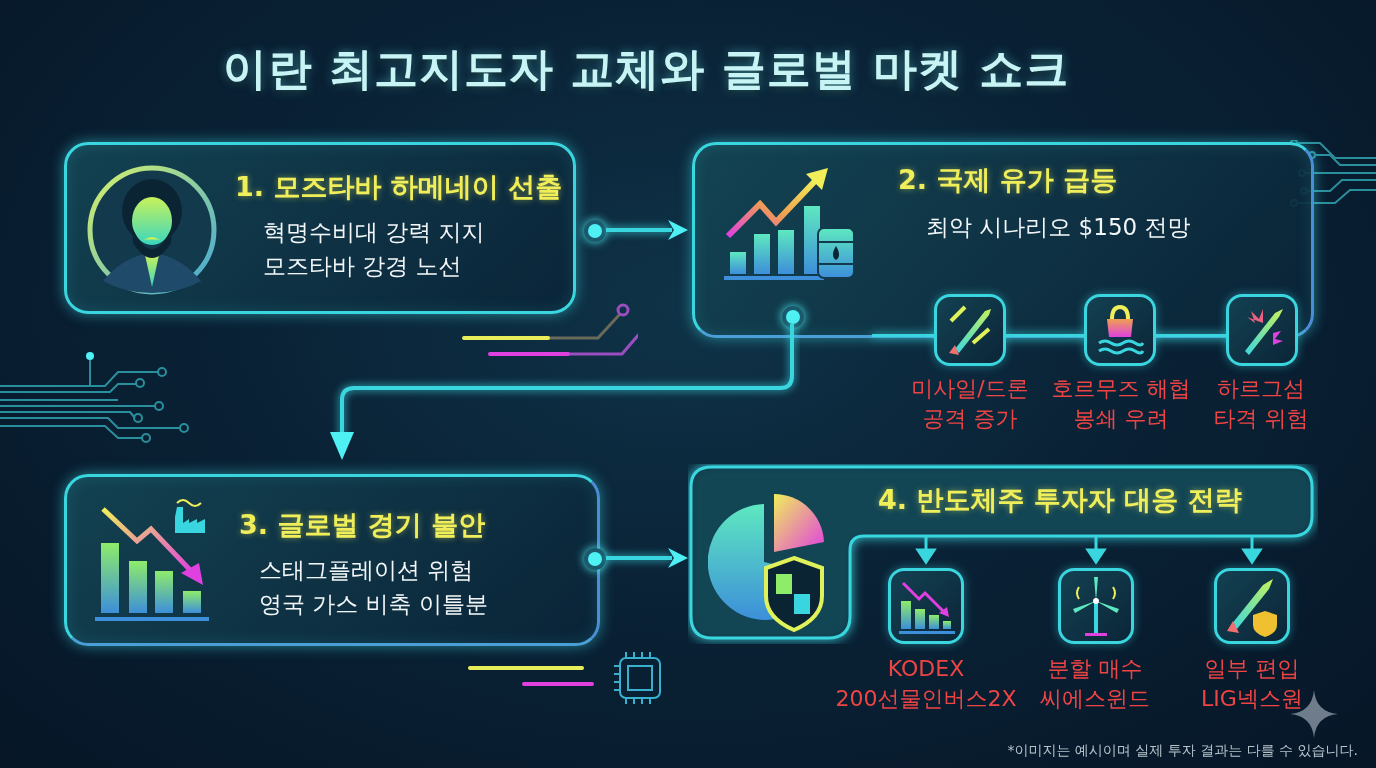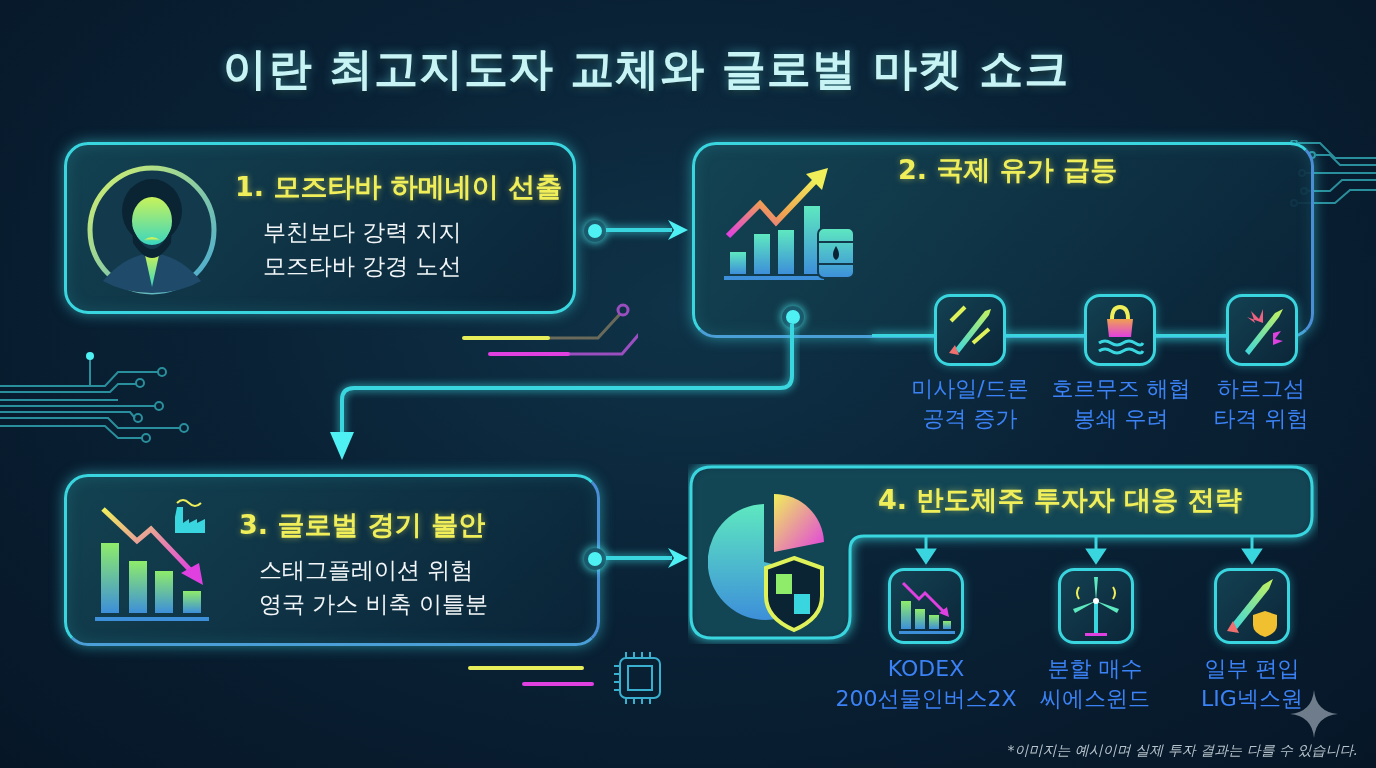--- a/index.html
+++ b/index.html
@@ -12,22 +12,22 @@
   .card{border:3px solid #3ad6df;border-radius:24px;background:linear-gradient(135deg,rgba(20,70,85,.9),rgba(10,35,55,.9));
     box-shadow:0 0 14px rgba(58,214,223,.55),inset 0 0 16px rgba(58,214,223,.15);box-sizing:border-box;}
   .card.b{border-color:#3ad6df;border-right-color:#4a8ed6;border-bottom-color:#4a9fd6;padding-left:18px;}
   .head{font-size:27px;font-weight:bold;color:#f0ef5a;text-shadow:0 0 6px rgba(240,240,90,.5);white-space:nowrap;}
   .body{font-size:23px;line-height:34px;color:#f2f6f8;white-space:nowrap;}
   .node{width:14px;height:14px;border-radius:50%;background:#4ef0f3;border:4px solid #1b5a6c;
     box-shadow:0 0 10px #4ef0f3;}
   .line{background:#3ad6df;box-shadow:0 0 8px #3ad6df;}
   .ibox{width:72px;height:72px;border:3px solid #3ad6df;border-radius:16px;box-sizing:border-box;
     background:linear-gradient(135deg,#134152,#0b2638);box-shadow:0 0 10px rgba(58,214,223,.45);}
-  .lbl{font-size:22px;line-height:30px;text-align:center;color:#3b82f6;white-space:nowrap;}
-  .disc{right:18px;bottom:8px;font-size:14px;color:#b8c4cc;font-style:italic;}
+  .lbl{font-size:22px;line-height:30px;text-align:center;color:#ef4444;white-space:nowrap;}
+  .disc{right:18px;bottom:8px;font-size:14px;color:#b8c4cc;}
 </style>
 </head>
 <body>
 
 <div class="abs title">이란 최고지도자 교체와 글로벌 마켓 쇼크</div>
 
 <svg class="abs" style="left:0;top:350px" width="200" height="100">
   <g stroke="#2a8f9c" stroke-width="2" fill="none">
     <line x1="90" y1="8" x2="90" y2="36"></line>
       <circle cx="90" cy="6" r="4" fill="#4ef0f3" stroke="none"></circle>
@@ -77,21 +77,21 @@
     <circle cx="67" cy="67" r="62" fill="#123a4c" stroke="url(#ring)" stroke-width="5"></circle>
     <path d="M18 118 Q40 92 67 90 Q94 92 116 118 Q95 130 67 130 Q39 130 18 118Z" fill="#1f4a6a"></path>
     <path d="M60 92 L67 124 L74 92Z" fill="url(#face)"></path>
     <ellipse cx="67" cy="48" rx="30" ry="32" fill="#0b2433"></ellipse>
     <ellipse cx="67" cy="58" rx="20" ry="24" fill="url(#face)"></ellipse>
     <path d="M47 64 Q67 108 87 64 L86 80 Q67 110 48 80Z" fill="#0b2433"></path>
     <path d="M60 78 Q67 73 74 78" stroke="url(#face)" stroke-width="3" fill="none"></path>
   </svg>
   <div class="abs head" style="left:168px;top:24px">1. 모즈타바 하메네이 선출</div>
   <div class="abs body" style="left:196px;top:70px">
-    <div>부친보다 강력 지지</div>
+    <div>혁명수비대 강력 지지</div>
     <div>모즈타바 강경 노선</div>
   </div>
 </div>
 
 <div class="abs node" style="left:584px;top:220px;"></div>
 <div class="abs line" style="left:606px;top:228px;width:66px;height:4px;"></div>
 <svg class="abs" style="left:666px;top:218px" width="24" height="24">
     <path d="M2 2 L22 12 L2 22 L8 12Z" fill="#4ef0f3"></path>
   </svg>
 
@@ -113,22 +113,23 @@
   <rect x="60" y="64" width="16" height="44" fill="url(#bar)"></rect>
   <rect x="86" y="40" width="16" height="68" fill="url(#bar)"></rect>
   <rect x="6" y="110" width="100" height="4" fill="#3d8fd9"></rect>
   <path d="M10 70 L42 38 L58 56 L98 14" stroke="url(#up)" stroke-width="6" fill="none"></path>
   <path d="M88 8 L110 2 L104 24Z" fill="#f0ef5a"></path>
   <rect x="100" y="62" width="36" height="50" rx="6" fill="url(#bar)" stroke="#123a4c" stroke-width="2"></rect>
   <line x1="100" y1="76" x2="136" y2="76" stroke="#123a4c" stroke-width="2"></line>
   <line x1="100" y1="98" x2="136" y2="98" stroke="#123a4c" stroke-width="2"></line>
   <path d="M118 80 Q112 90 118 94 Q124 90 118 80Z" fill="#0b2433"></path>
 </svg>
-<div class="abs head" style="left:898px;top:152px">2. 국제 유가 급등</div>
+<div class="abs head" style="left:898px;top:162px">2. 국제 유가 급등</div>
 <div class="abs body" style="left:926px;top:210px">
+  <div>최악 시나리오 $150 전망</div>
 </div>
 
 <div class="abs line" style="left:872px;top:334px;width:366px;height:3px;"></div>
 
 <div class="abs ibox" style="left:934px;top:294px;">
   <svg width="66" height="66">
     <defs>
         <linearGradient id="ms" x1="0" y1="1" x2="1" y2="0">
           <stop offset="0" stop-color="#3ad6df"></stop>
           <stop offset="1" stop-color="#c8f25a"></stop>

